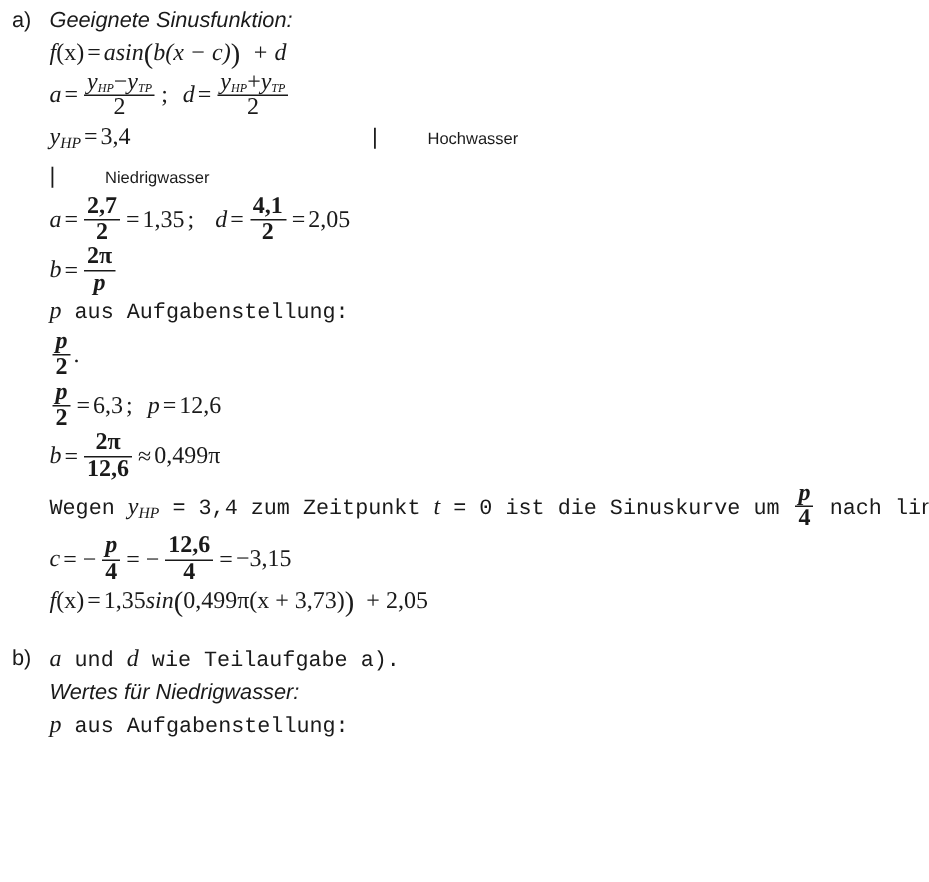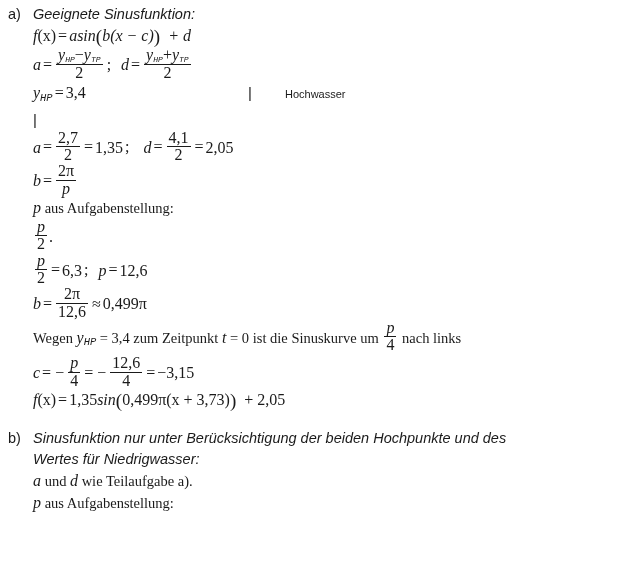--- a/index.html
+++ b/index.html
@@ -75,24 +75,24 @@
   .mparen {
     font-family: "Liberation Serif", serif;
     font-style: normal;
     font-size: 19px;
     vertical-align: -2px;
   }
   .sub {
     font-size: 0.72em;
     vertical-align: -0.28em;
     font-style: italic;
+    font-family: Liberation Serif, serif;
+  }
+  .txt {
     font-family: Liberation Mono, monospace;
-  }
-  .txt {
-    font-family: Liberation Serif, serif;
     font-size: 14.5px;
     font-style: normal;
   }
 
   
   .frac {
     display: inline-block;
     vertical-align: -0.52em;
     text-align: center;
     font-family: "Liberation Serif", serif;
@@ -104,21 +104,21 @@
     font-size: 0.70em;
     padding: 0 2px 0px 2px;
   }
   .frac .den {
     display: block;
     font-size: 0.70em;
     border-top: 1px solid #1a1a1a;
     padding: 0px 2px 0 2px;
   }
   .frac.big { font-size: 16px; }
-  .frac.mid { font-size: 15px; }
+  .frac.mid { font-size: 15px; font-weight: bold; }
 
   
   .rowline {
     display: flex;
     align-items: baseline;
     line-height: 21px;
     white-space: nowrap;
   }
   .rowline .cell-eq { width: 215px; flex: 0 0 215px; }
   .rowline .cell-pipe {
@@ -154,20 +154,21 @@
       </div>
 
       <div class="rowline">
         <span class="cell-eq"><span class="mi">y</span><span class="sub">HP</span><span class="mo">=</span><span class="mn">3,4</span></span>
         <span class="cell-pipe">|</span>
         <span class="cell-label">Hochwasser</span>
       </div>
 
       <div class="rowline">
         <span class="cell-pipe">|</span>
+        <span class="cell-label">Niedrigwasser</span>
       </div>
 
       <div class="ln fracline">
         <span class="mi">a</span><span class="mo">=</span><span class="frac mid"><span class="num"><span class="mn">2,7</span></span><span class="den"><span class="mn">2</span></span></span><span class="mo">=</span><span class="mn">1,35</span><span class="mo">;</span><span class="mo">&nbsp;&nbsp;</span><span class="mi">d</span><span class="mo">=</span><span class="frac mid"><span class="num"><span class="mn">4,1</span></span><span class="den"><span class="mn">2</span></span></span><span class="mo">=</span><span class="mn">2,05</span>
       </div>
 
       <div class="ln fracline">
         <span class="mi">b</span><span class="mo">=</span><span class="frac mid"><span class="num"><span class="mn">2π</span></span><span class="den"><span class="mi">p</span></span></span>
       </div>
 
@@ -200,26 +201,25 @@
         <span class="mi">f</span><span class="mn">(x)</span><span class="mo">=</span><span class="mn">1,35</span><span class="mi">sin</span><span class="mparen">(</span><span class="mn">0,499π(x + 3,73)</span><span class="mparen">)</span><span class="mo">&nbsp;</span><span class="mn">+ 2,05</span>
       </div>
 
     </div>
   </div>
 
   <div class="section section-b">
     <div class="marker">b)</div>
     <div class="body-col">
 
-      <div class="ln head">Sinusfunktion nur unter Berücksichtigung der beiden Hochpunkte und des</div>
+      <div class="ln">
+        <span class="mi">a</span><span class="txt"> und </span><span class="mi">d</span><span class="txt"> wie Teilaufgabe a).</span>
+      </div>
+
       <div class="ln head">Wertes für Niedrigwasser:</div>
-
-      <div class="ln">
-        <span class="mi">a</span><span class="txt"> und </span><span class="mi">d</span><span class="txt"> wie Teilaufgabe a).</span>
-      </div>
 
       <div class="ln">
         <span class="mi">p</span><span class="txt"> aus Aufgabenstellung:</span>
       </div>
 
 
       <div class="ln">
         
       </div>
 

